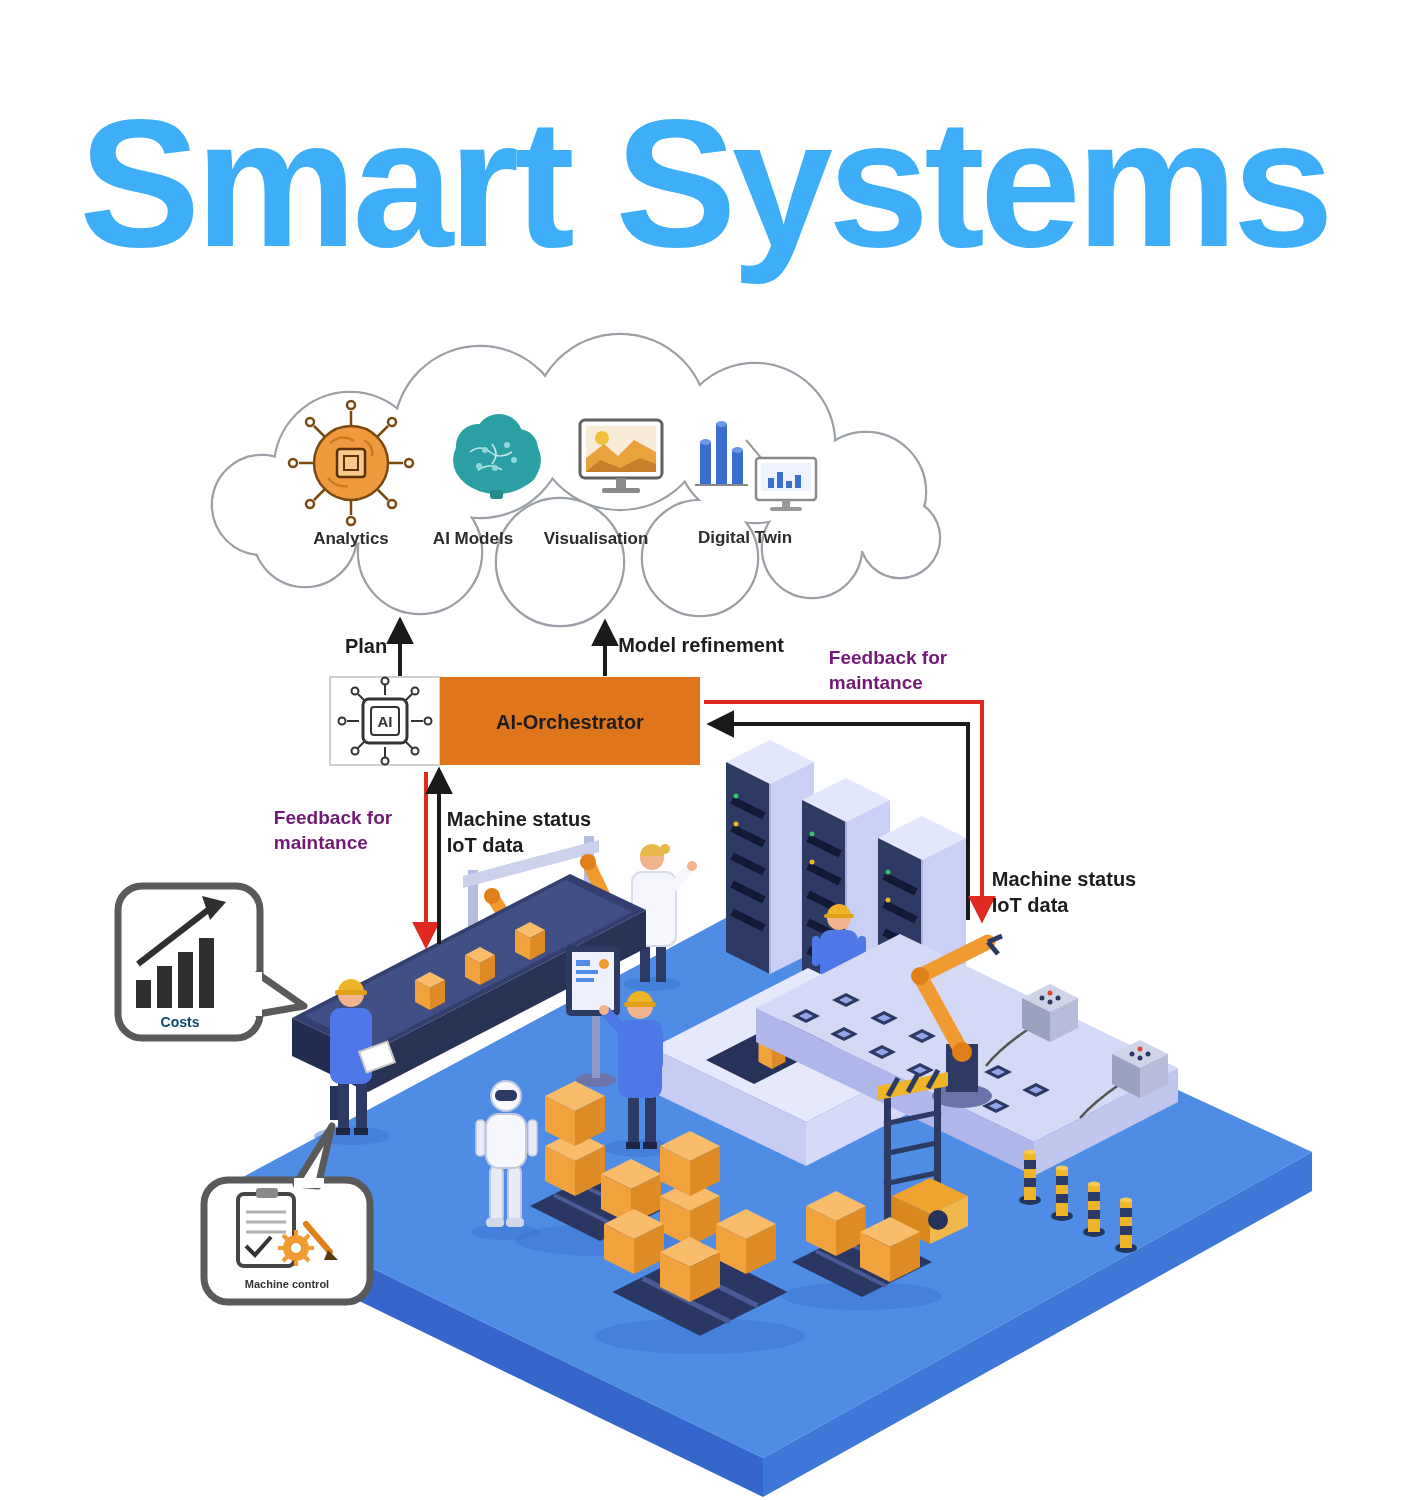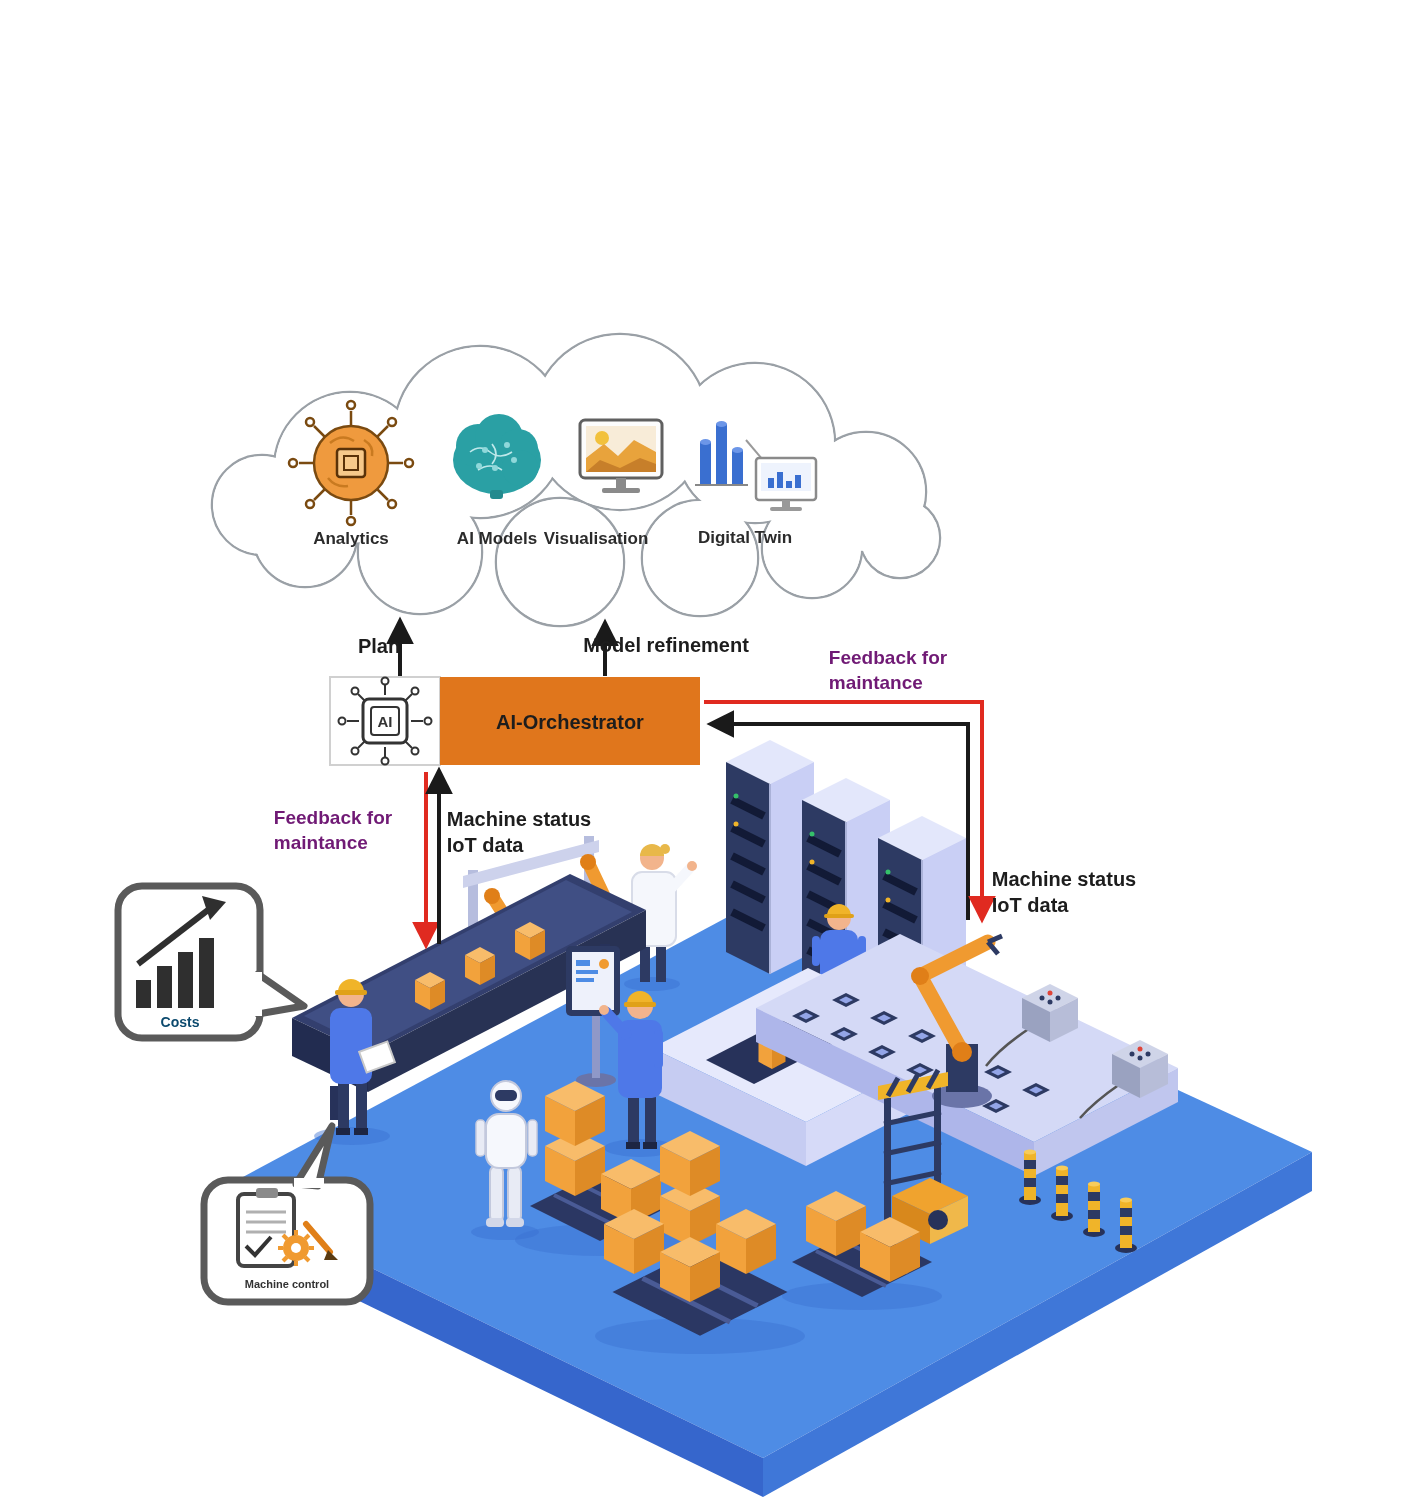--- a/index.html
+++ b/index.html
@@ -22,20 +22,21 @@
   .sz14{font-size:14px;color:#0c4a6e}
   .sz11{font-size:11px;color:#333}
   .red{color:#701a75}
   .orch-box{fill:#e0761c}
 </style>
 </head>
 <body>
 
 <div class="page">
 
+  <h1 class="title">Smart Systems</h1>
 
   <div class="diagram">
 
     <svg class="scene" width="1408" height="1500" viewBox="0 0 1408 1500">
       <defs>
         <marker id="ah-black" viewBox="0 0 10 10" refX="8" refY="5" markerWidth="7" markerHeight="7" orient="auto-start-reverse">
           <path d="M0,0 L10,5 L0,10 z" fill="#1a1a1a"></path>
         </marker>
         <marker id="ah-red" viewBox="0 0 10 10" refX="8" refY="5" markerWidth="7" markerHeight="7" orient="auto-start-reverse">
           <path d="M0,0 L10,5 L0,10 z" fill="#e02a20"></path>
@@ -483,26 +484,26 @@
             <line x1="305" y1="1257" x2="309" y2="1261"></line>
               <line x1="287" y1="1239" x2="283" y2="1235"></line>
           </g>
           <line x1="306" y1="1224" x2="330" y2="1252" stroke="#e07f18" stroke-width="6" stroke-linecap="round"></line>
           <polygon points="328,1250 338,1260 324,1260" fill="#5a3a10"></polygon>
         </g>
       </g>
     </svg>
 
     <div class="lbl sz17" style="left:351px;top:539px">Analytics</div>
-    <div class="lbl sz17" style="left:497px;top:539px">AI Models</div>
+    <div class="lbl sz17" style="left:473px;top:539px">AI Models</div>
     <div class="lbl sz17" style="left:596px;top:539px">Visualisation</div>
     <div class="lbl sz17" style="left:745px;top:538px">Digital Twin</div>
 
-    <div class="lbl sz20" style="left:379px;top:646px">Plan</div>
-    <div class="lbl sz20" style="left:666px;top:645px">Model refinement</div>
+    <div class="lbl sz20" style="left:366px;top:646px">Plan</div>
+    <div class="lbl sz20" style="left:701px;top:645px">Model refinement</div>
 
     <div class="lbl sz20" style="left:570px;top:722px">AI-Orchestrator</div>
 
     <div class="lbl sz19 red" style="left:888px;top:671px">
       <span>Feedback for</span>
       <span>maintance</span>
     </div>
 
     <div class="lbl sz19 red" style="left:333px;top:831px">
       <span>Feedback for</span>

